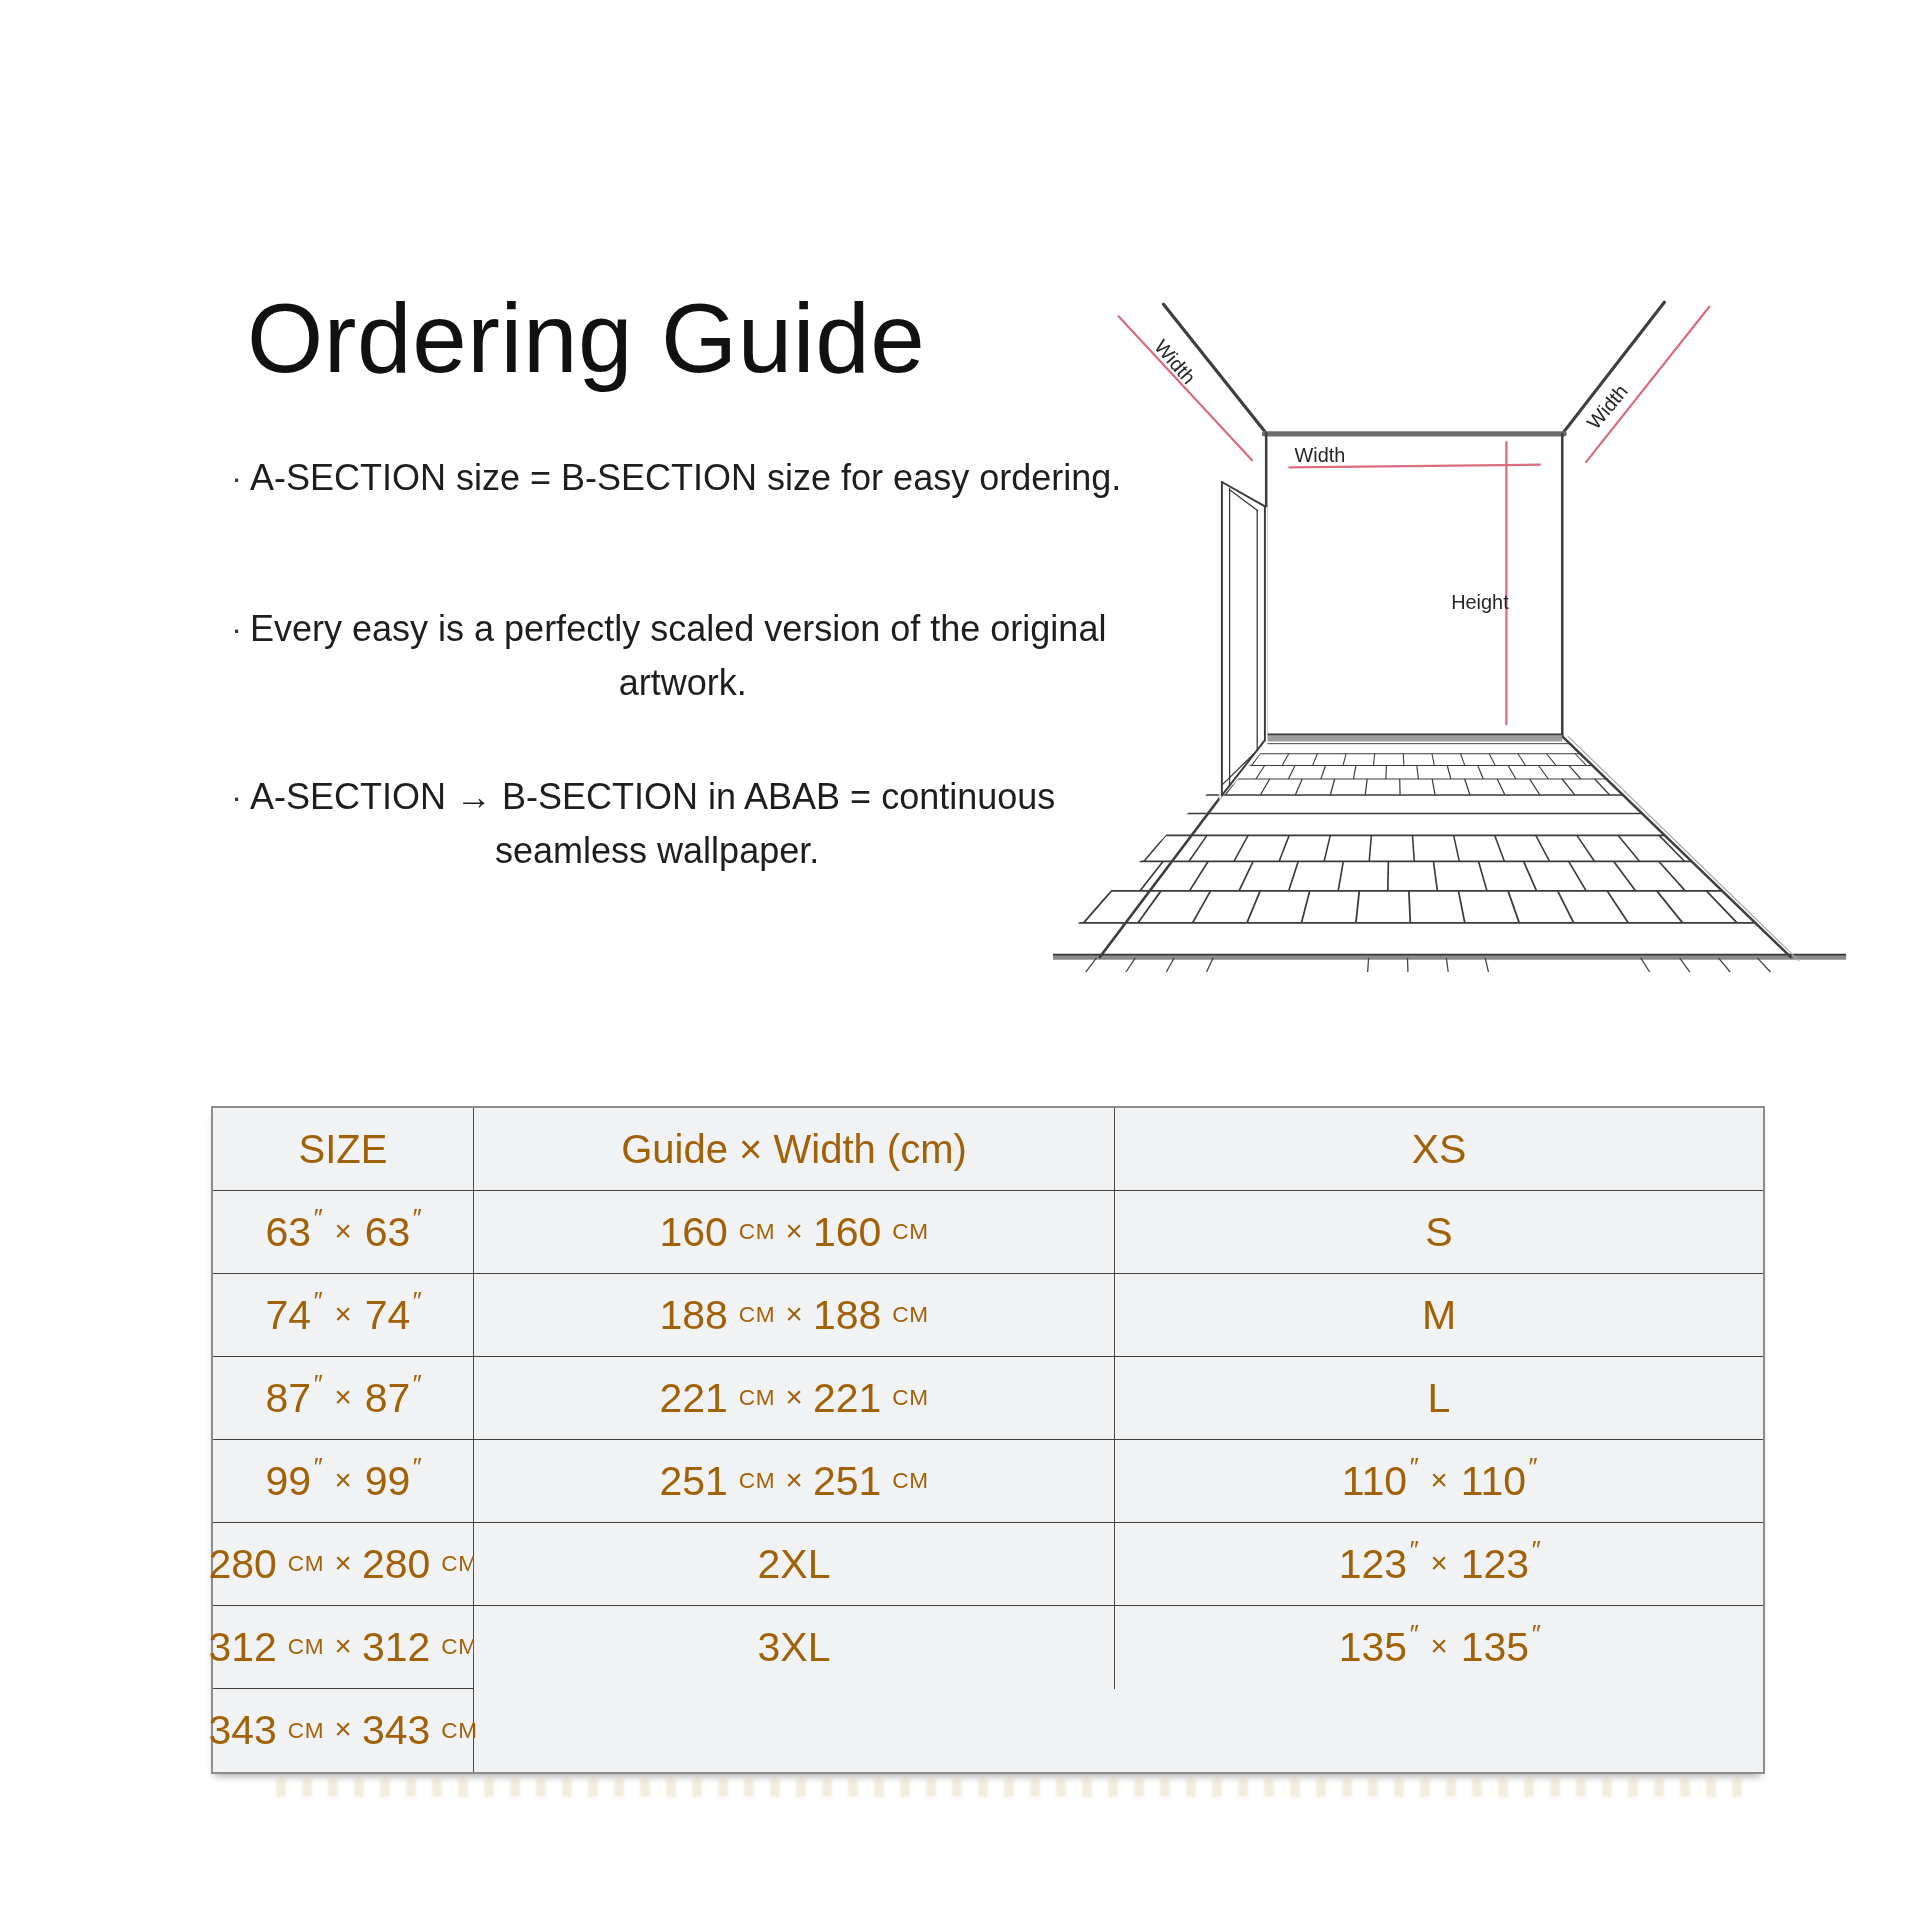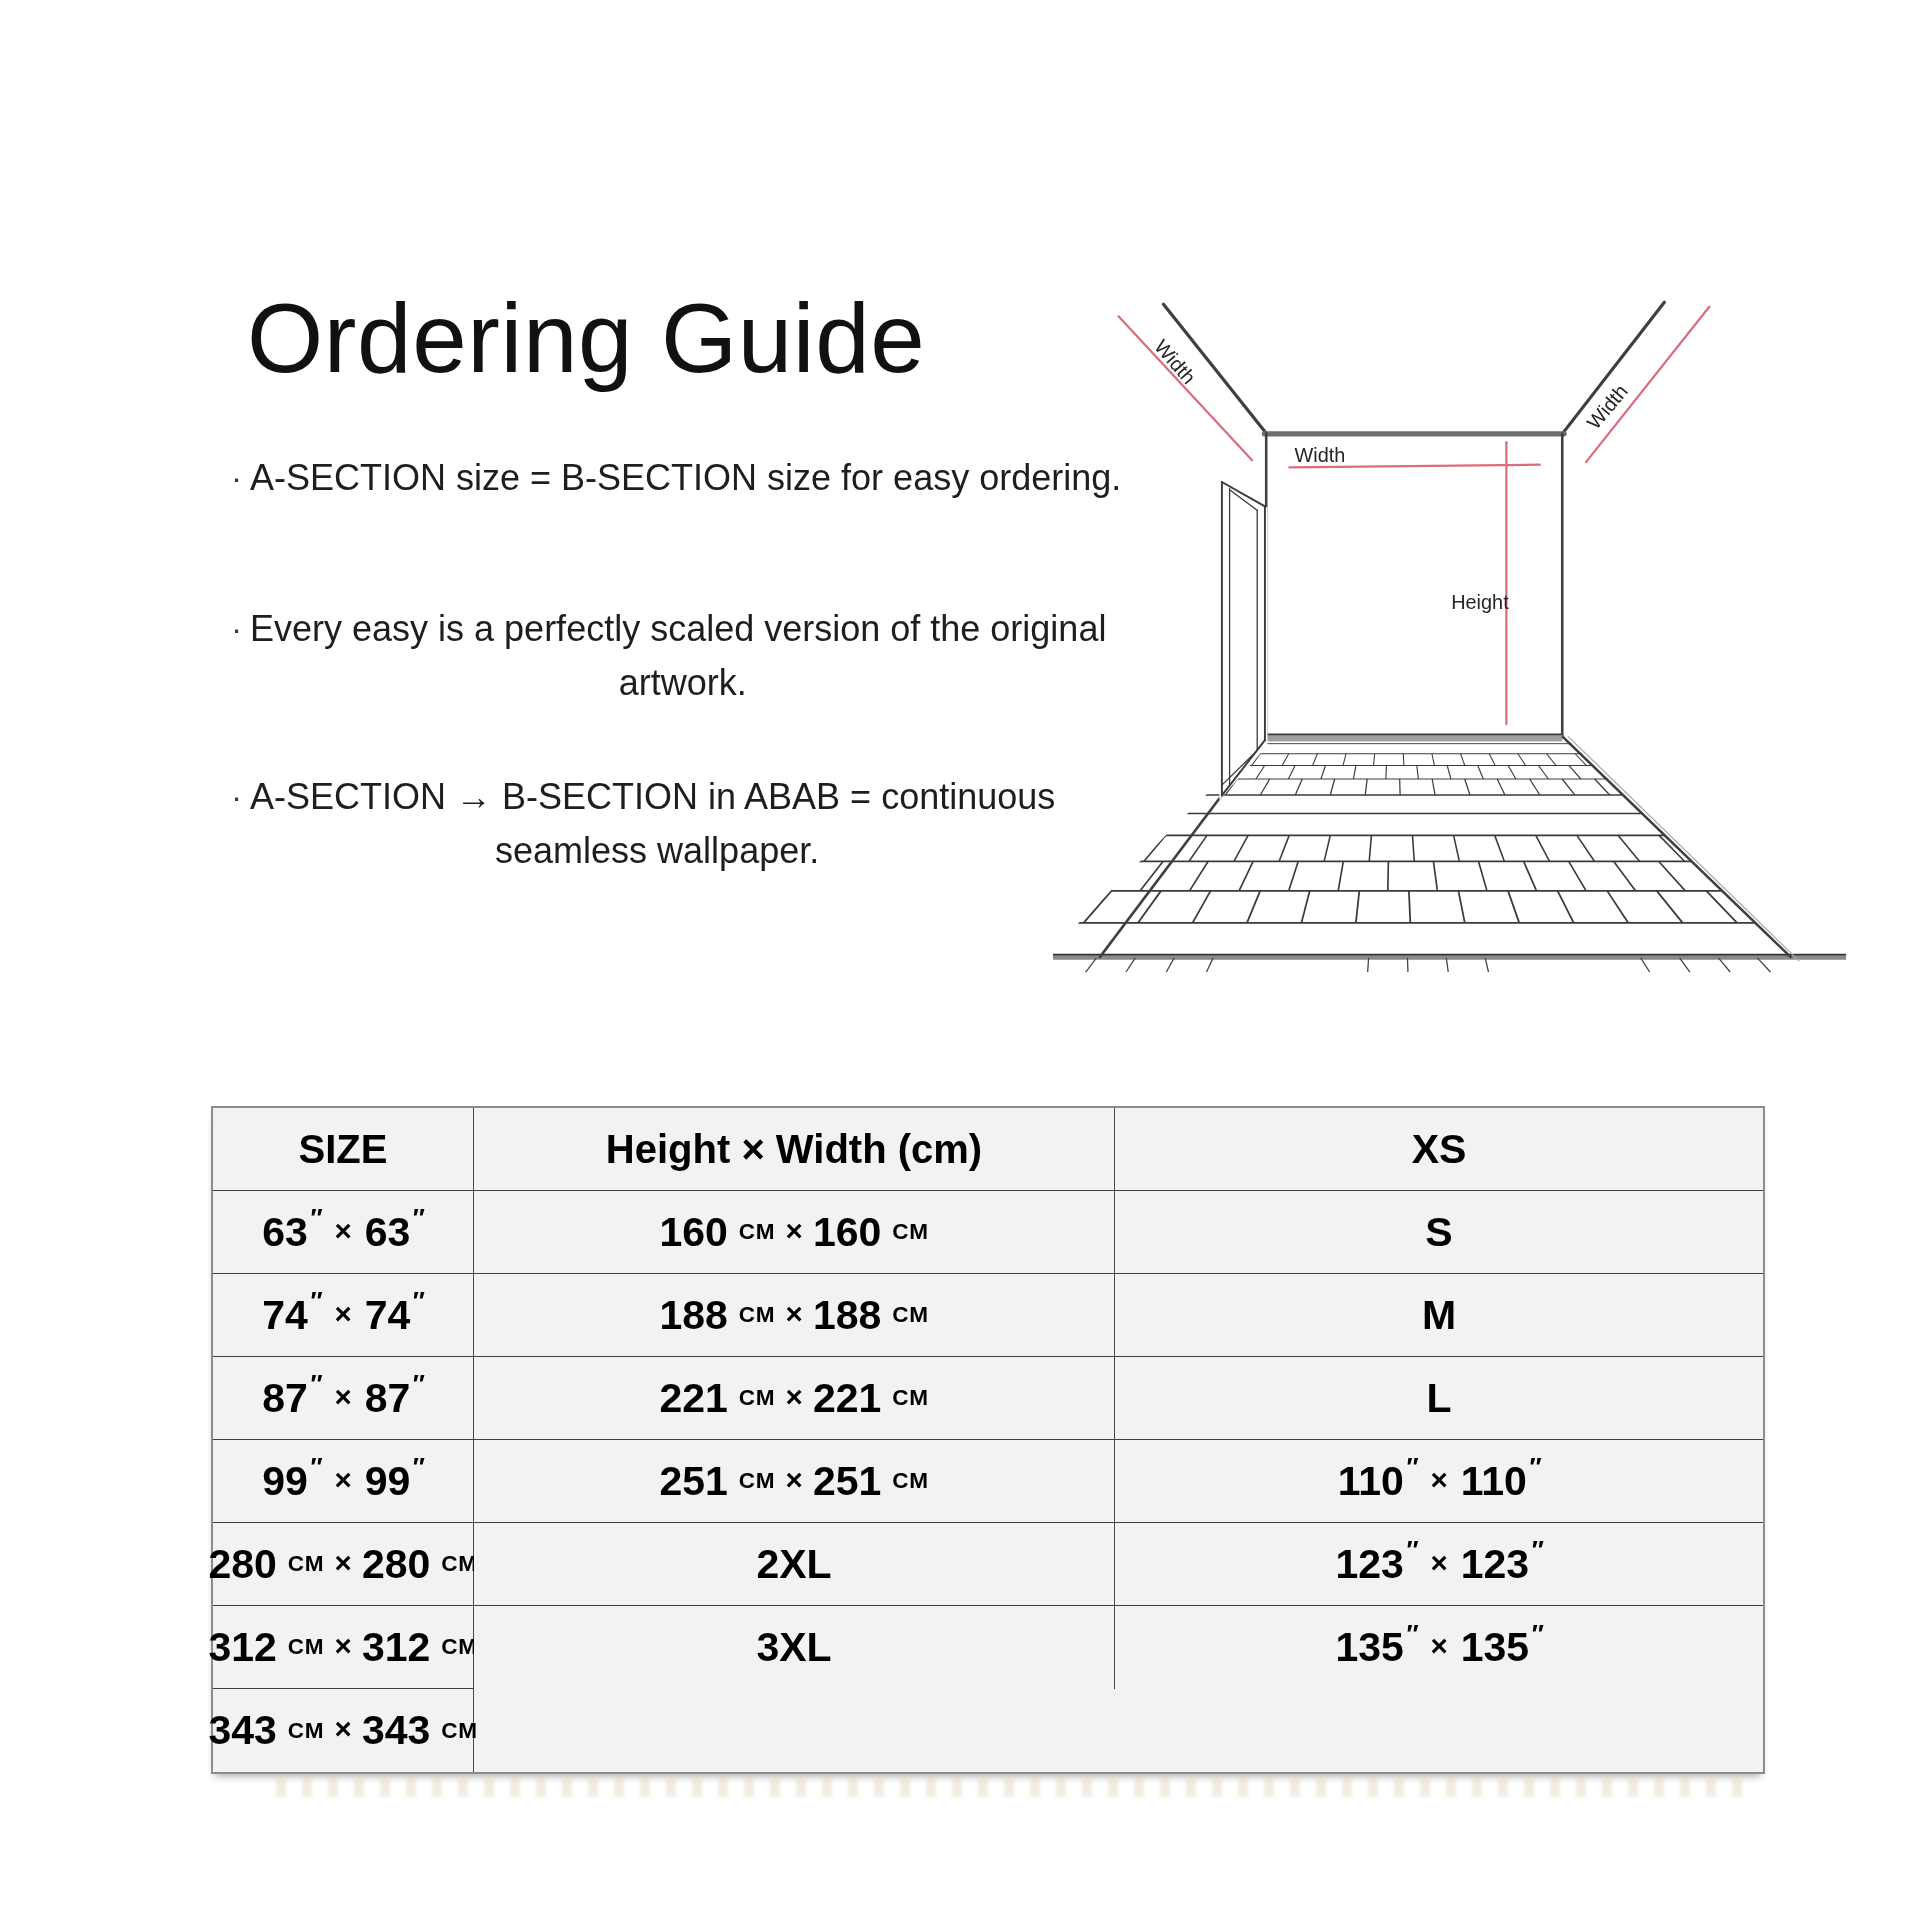--- a/index.html
+++ b/index.html
@@ -26,24 +26,23 @@
   #room-svg text{font-family:"Liberation Sans","DejaVu Sans",sans-serif;fill:#262626;}
   
   .size-table{
     left:211px;top:1106px;
     display:grid;grid-template-columns:261px 641px 648px;grid-auto-rows:83px;
     border:2.6px solid #8c8c8c;background:#f1f2f4;
     box-shadow:0 5.8px 7.7px -3.9px rgba(0,0,0,0.35);
   }
   .cell{
     display:flex;align-items:center;justify-content:center;
-    background:#f1f2f4;font-size:41px;color:#000000;
+    background:#f1f2f4;font-size:41px;color:#a16207;
     border-right:1.9px solid #4a4a4a;border-bottom:1.9px solid #3f3f3f;
     white-space:nowrap;
-    font-weight:bold;
   }
   .cell:nth-child(3n){border-right:none;}
   .cell:nth-last-child(-n+3){border-bottom:none;}
   .cell.hdr{font-size:40px;}
   .pr{font-size:.62em;position:relative;top:-.52em;margin-left:2.6px;letter-spacing:-1.3px;}
   .x{font-size:.72em;margin:0 13px;position:relative;top:-.04em;}
   .x.cmx{margin:0 10.3px;}
   .u{font-size:.55em;letter-spacing:0.6px;margin-left:11px;}
   
   .watermark{
@@ -224,21 +223,21 @@
   </g>
 
   <text font-size="31" transform="translate(1796,540) rotate(49)">Width</text>
   <text font-size="31" x="2016" y="719">Width</text>
   <text font-size="31" transform="translate(2486,670) rotate(-50)">Width</text>
   <text font-size="31" x="2260" y="948">Height</text>
 </svg>
 
 <div class="abs size-table" id="size-table">
   <div class="cell hdr">SIZE</div>
-  <div class="cell hdr">Height × Width (cm)</div>
+  <div class="cell hdr">Guide × Width (cm)</div>
 <div class="cell">XS</div>
     <div class="cell">
       <span>63</span>
       <span class="pr">″</span>
       <span class="x">×</span>
       <span>63</span>
       <span class="pr">″</span>
     </div>
     <div class="cell">
       <span>160</span>

